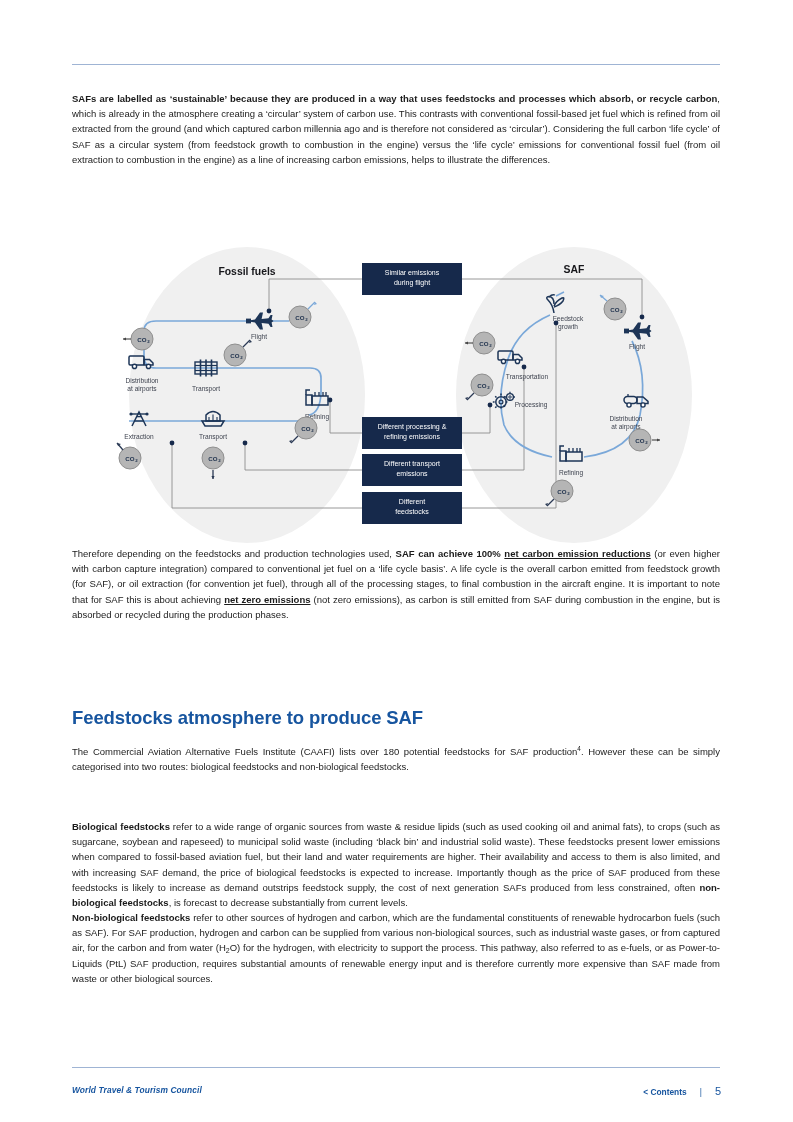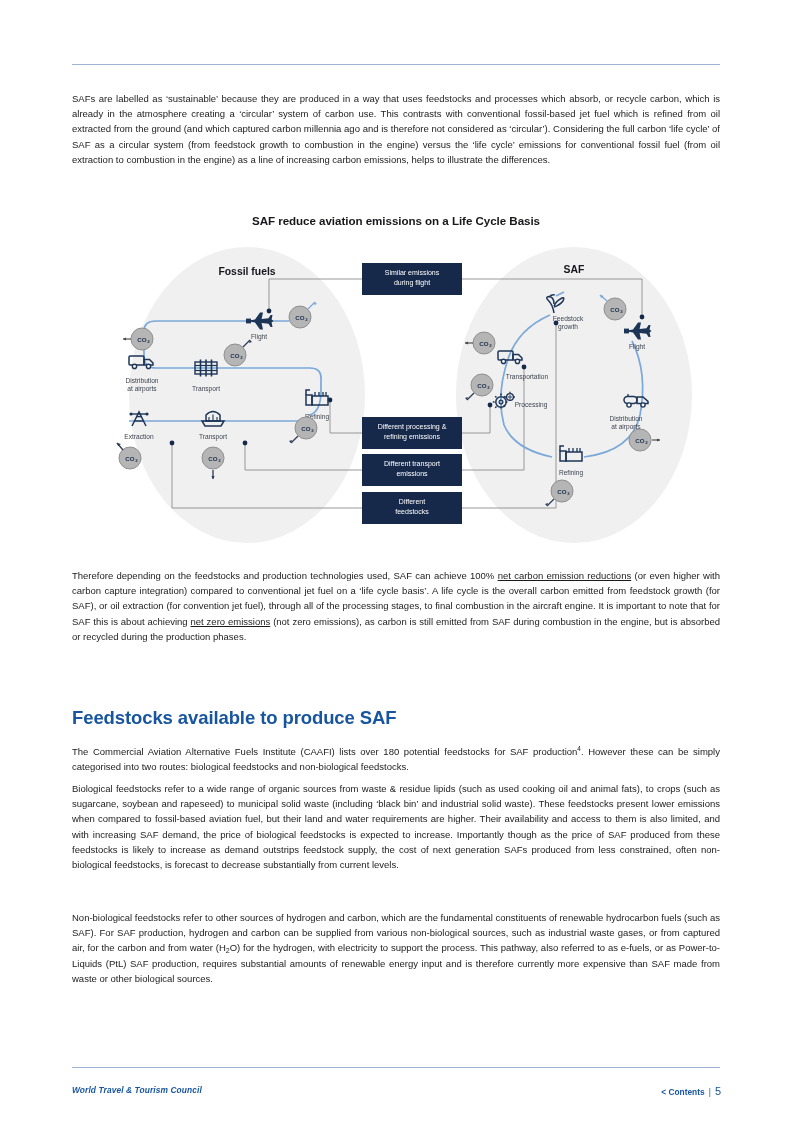--- a/index.html
+++ b/index.html
@@ -12,59 +12,58 @@
 
   
   .hdr{position:absolute;left:72px;top:38px;width:648px;}
   .hdr-txt{font-size:8.6px;color:#2b5ea8;letter-spacing:.28px;white-space:nowrap;}
   .hdr-txt .b{font-weight:400;}
   .hdr-rule{position:absolute;left:72px;top:64px;width:648px;height:1px;background:#9fb4d4;}
 
   
   .tx{position:absolute;left:72px;width:648px;font-size:9.5px;line-height:15.2px;
       text-align:justify;color:#1b1b1b;}
-  .tx b{font-weight:400;}
+  .tx b{font-weight:700;}
   .tx u{text-decoration:underline;}
   .tx sup{font-size:6.4px;vertical-align:super;line-height:0;}
   .sub{font-size:7px;vertical-align:-2px;line-height:0;}
 
   #p1{top:91px;}
-  #p2{top:568px;}
+  #p2{top:546px;}
   #p4{top:744px;}
-  #p5{top:781px;}
+  #p5{top:819px;}
   #p6{top:910px;}
 
   
   .h2{position:absolute;left:72px;top:707px;width:648px;
       font-size:18.5px;font-weight:700;color:#17559f;letter-spacing:-.1px;}
 
   
   .fig-title{position:absolute;left:72px;top:214px;width:648px;text-align:center;
       font-size:11.6px;font-weight:700;color:#17171b;letter-spacing:-.05px;}
   .figure{position:absolute;left:84px;top:243px;width:648px;height:310px;}
   .figure svg{display:block;width:648px;height:310px;}
 
   
   .ft-rule{position:absolute;left:72px;top:1067px;width:648px;height:1px;background:#9fb4d4;}
   .ft-left{position:absolute;left:72px;top:1085px;font-size:8.4px;font-weight:700;color:#17559f;letter-spacing:.1px;font-style:italic;}
   .ft-right{position:absolute;right:72px;top:1085px;font-size:8.4px;font-weight:700;color:#17559f;
-      display:flex;align-items:baseline;gap:4px;}
+      display:flex;align-items:baseline;gap:13px;}
   .ft-right .sep{color:#17559f;font-weight:400;}
   .ft-right .pg{font-size:11px;font-weight:400;color:#17559f;}
 </style>
 </head>
 <body>
 
 <div class="page">
 
   <div class="hdr-rule"></div>
 
   <div class="tx" id="p1"><b>SAFs are labelled as ‘sustainable’ because they are produced in a way that uses feedstocks and processes which absorb, or recycle carbon</b><span>, which is already in the atmosphere creating a ‘circular’ system of carbon use. This contrasts with conventional fossil-based jet fuel which is refined from oil extracted from the ground (and which captured carbon millennia ago and is therefore not considered as ‘circular’). Considering the full carbon ‘life cycle’ of SAF as a circular system (from feedstock growth to combustion in the engine) versus the ‘life cycle’ emissions for conventional fossil fuel (from oil extraction to combustion in the engine) as a line of increasing carbon emissions, helps to illustrate the differences.</span></div>
 
-  <div class="fig-title">SAF reduce aviation emissions on a Life Cycle Basis</div>
 
   <div class="figure">
     <svg viewBox="0 0 648 310" xmlns="http://www.w3.org/2000/svg">
       <defs>
 
         <g id="co2badge">
           <circle cx="0" cy="0" r="11" fill="#b5b5b5" stroke="#8f8f8f" stroke-width="1"></circle>
           <text x="0" y="2.6" font-family="Liberation Sans, sans-serif" font-size="6.2" font-weight="700" fill="#22344f" text-anchor="middle">CO</text>
           <text x="6.4" y="4.4" font-family="Liberation Sans, sans-serif" font-size="4.4" font-weight="700" fill="#22344f" text-anchor="middle">2</text>
         </g>
@@ -307,21 +306,21 @@
       <g>
         <rect x="278" y="249" width="100" height="32" fill="#16294b"></rect>
         <text x="328" y="261" font-family="Liberation Sans, sans-serif" font-size="7" fill="#ffffff" text-anchor="middle">Different</text>
         <text x="328" y="271" font-family="Liberation Sans, sans-serif" font-size="7" fill="#ffffff" text-anchor="middle">feedstocks</text>
       </g>
     </svg>
   </div>
 
   <div class="tx" id="p2"><span>Therefore depending on the feedstocks and production technologies used, </span><b>SAF can achieve 100% </b><b><u>net carbon emission reductions</u></b><span> (or even higher with carbon capture integration) compared to conventional jet fuel on a ‘life cycle basis’. A life cycle is the overall carbon emitted from feedstock growth (for SAF), or oil extraction (for convention jet fuel), through all of the processing stages, to final combustion in the aircraft engine. It is important to note that for SAF this is about achieving </span><b><u>net zero emissions</u></b><span> (not zero emissions), as carbon is still emitted from SAF during combustion in the engine, but is absorbed or recycled during the production phases.</span></div>
 
-  <div class="h2">Feedstocks available to produce SAF</div>
+  <div class="h2">Feedstocks atmosphere to produce SAF</div>
 
   <div class="tx" id="p4"><span>The Commercial Aviation Alternative Fuels Institute (CAAFI) lists over 180 potential feedstocks for SAF production</span><sup>4</sup><span>. However these can be simply categorised into two routes: biological feedstocks and non-biological feedstocks.</span></div>
 
   <div class="tx" id="p5"><b>Biological feedstocks</b><span> refer to a wide range of organic sources from waste &amp; residue lipids (such as used cooking oil and animal fats), to crops (such as sugarcane, soybean and rapeseed) to municipal solid waste (including ‘black bin’ and industrial solid waste). These feedstocks present lower emissions when compared to fossil-based aviation fuel, but their land and water requirements are higher. Their availability and access to them is also limited, and with increasing SAF demand, the price of biological feedstocks is expected to increase. Importantly though as the price of SAF produced from these feedstocks is likely to increase as demand outstrips feedstock supply, the cost of next generation SAFs produced from less constrained, often </span><b>non-biological feedstocks</b><span>, is forecast to decrease substantially from current levels.</span></div>
 
   <div class="tx" id="p6"><b>Non-biological feedstocks</b><span> refer to other sources of hydrogen and carbon, which are the fundamental constituents of renewable hydrocarbon fuels (such as SAF). For SAF production, hydrogen and carbon can be supplied from various non-biological sources, such as industrial waste gases, or from captured air, for the carbon and from water (H</span><span class="sub">2</span><span>O) for the hydrogen, with electricity to support the process. This pathway, also referred to as e-fuels, or as Power-to-Liquids (PtL) SAF production, requires substantial amounts of renewable energy input and is therefore currently more expensive than SAF made from waste or other biological sources.</span></div>
 
   <div class="ft-rule"></div>
   <div class="ft-left">World Travel &amp; Tourism Council</div>
   <div class="ft-right">

